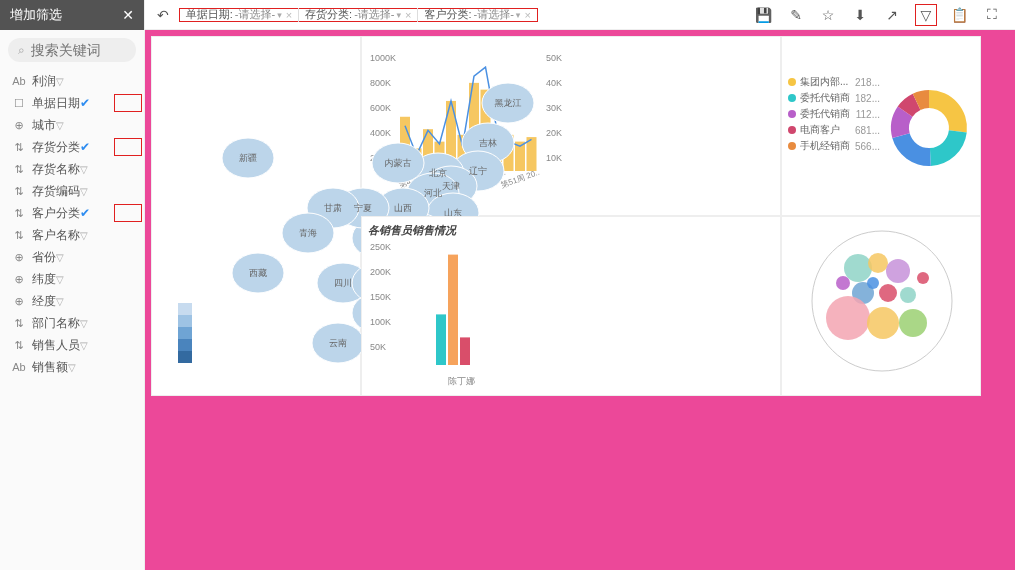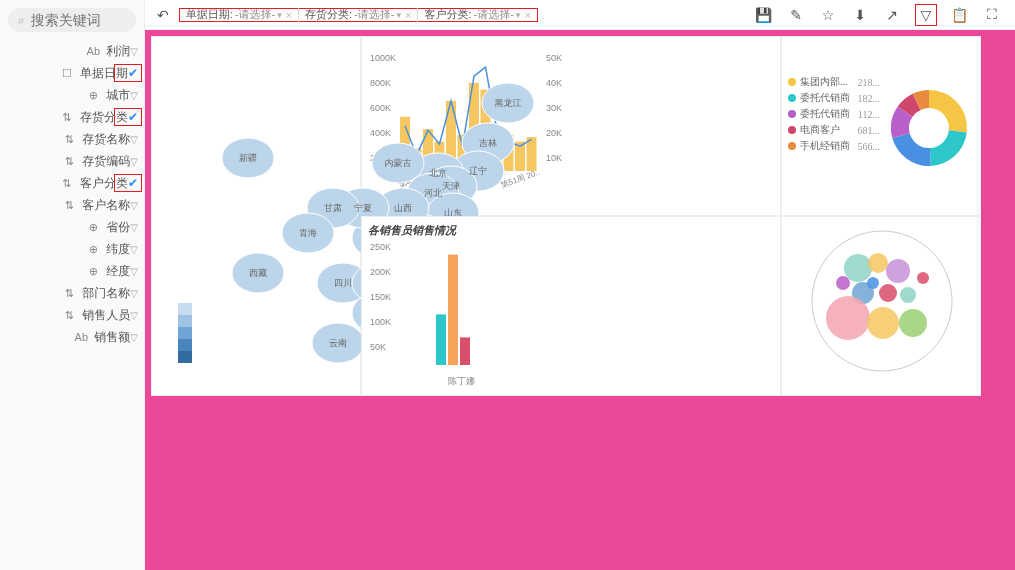--- a/index.html
+++ b/index.html
@@ -6,21 +6,21 @@
   body { margin:0; font-family: "Microsoft YaHei", Arial, sans-serif; font-size:12px; color:#333; background:#fff; }
   .app { display:flex; width:1015px; height:570px; }
   
   .sidebar { width:145px; background:#fafafa; border-right:1px solid #eee; display:flex; flex-direction:column; }
   .sidebar-header { background:#535353; color:#fff; height:30px; display:flex; align-items:center; justify-content:space-between; padding:0 10px; font-size:13px; }
   .close-x { cursor:pointer; font-size:14px; }
   .search-box { margin:8px; background:#eee; border-radius:14px; height:24px; display:flex; align-items:center; padding:0 10px; color:#999; }
   .search-box input { border:none; background:transparent; outline:none; font-size:14px; width:100%; }
   .section-title { padding:4px 12px; font-weight:bold; font-size:12px; color:#333; }
   .tree { list-style:none; margin:0; padding:0 6px 0 12px; }
-  .tree li { display:flex; align-items:center; justify-content:flex-end; height:22px; font-size:12px; color:#555; position:relative; }
+  .tree li { display:flex; align-items:center; justify-content:flex-start; height:22px; font-size:12px; color:#555; position:relative; }
   .tree li .left { display:flex; align-items:center; gap:6px; }
   .tree li .icon { width:14px; height:14px; display:flex; align-items:center; justify-content:center; color:#888; font-size:11px; }
   .tree li .caret { color:#aaa; font-size:10px; }
   .check { color:#2d8cf0; font-size:12px; }
   .redbox { position:absolute; right:-4px; width:28px; height:18px; border:1.5px solid #e02020; pointer-events:none; }
   
   .main { flex:1; display:flex; flex-direction:column; }
   .topbar { height:30px; border-bottom:1px solid #eee; display:flex; align-items:center; padding:0 8px; gap:6px; }
   .back-arrow { font-size:14px; color:#555; padding:0 4px; cursor:pointer; }
   .filters { display:flex; align-items:center; gap:0; border:1.5px solid #e02020; height:14px; padding:0 2px; }
@@ -44,20 +44,24 @@
   .legend-row { display:flex; align-items:center; gap:4px; font-size:10px; color:#666; margin:2px 0;}
   .legend-dot { width:8px; height:8px; border-radius:50%; }
   .map-label { font-size:9px; fill:#666; }
   .province { fill:#bcd5ea; stroke:#fff; stroke-width:1; }
 </style>
 </head>
 <body>
 
 <div class="app">
   <div class="sidebar">
+    <div class="sidebar-header">
+      <span>增加筛选</span>
+      <span class="close-x">✕</span>
+    </div>
     <div class="search-box">
       <span style="margin-right:4px;color:#aaa;">⌕</span>
       <input placeholder="搜索关键词" style="">
     </div>
     <ul class="tree" id="tree">
         <li>
           <span class="left">
             <span class="icon">Ab</span>
             <span>利润</span>
           </span>
@@ -320,21 +324,21 @@
               <rect width="14" height="12" y="48" fill="#336aa0"></rect>
           </g>
           <g transform="translate(360,290)">
             <rect width="34" height="34" fill="none" stroke="#ccc"></rect>
             <path d="M4 30 L14 6 L20 22 L30 4" fill="none" stroke="#aaa" stroke-dasharray="2 2"></path>
           </g>
         </svg>
       </div>
 
       <div class="card" style="display:flex; gap:4px;">
-        <div id="donut-legend" style="flex:1; padding-top:30px;font-family:Liberation Serif, serif;">
+        <div id="donut-legend" style="flex:1; padding-top:30px;">
             <div class="legend-row">
               <span class="legend-dot" style="background:#f6c544"></span>
               <span>集团内部...</span>
               <span style="margin-left:auto;color:#999;">218...</span>
             </div>
             <div class="legend-row">
               <span class="legend-dot" style="background:#2ec7c9"></span>
               <span>委托代销商</span>
               <span style="margin-left:auto;color:#999;">182...</span>
             </div>

